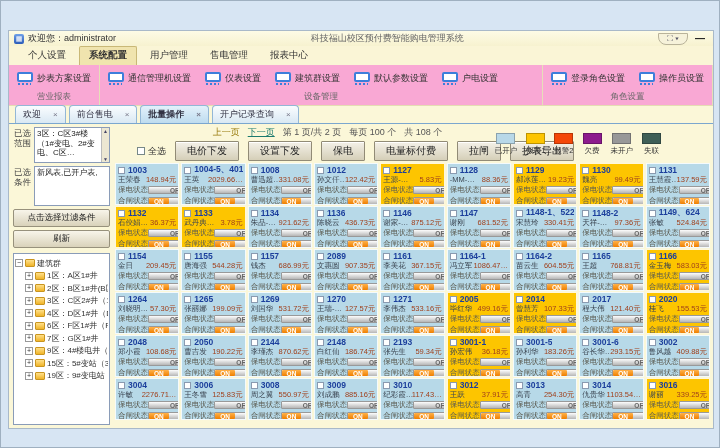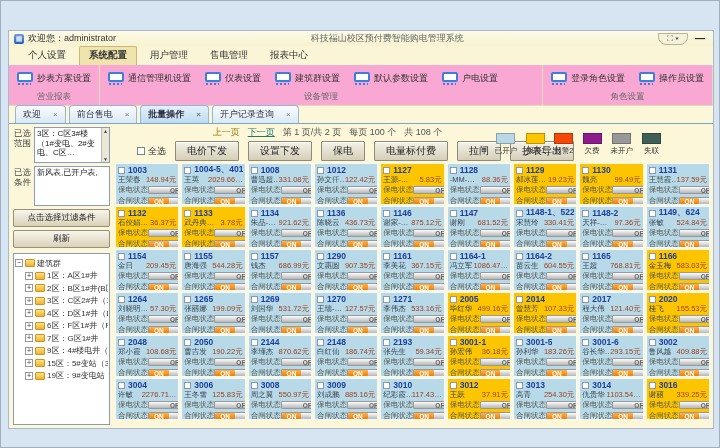--- a/index.html
+++ b/index.html
@@ -807,21 +807,21 @@
     <div class="card-row">
       <span class="lbl switch">合闸状态</span>
       <span class="toggle">
                   <span class="t-on">ON</span>
                 </span>
     </div>
   </div>
             <div class="card">
     <div class="card-head">
       <span class="cb"></span>
-      <span class="room">1290</span>
+      <span class="room">2089</span>
     </div>
     <div class="card-info">
       <span class="nm">文惠圆</span>
       <span class="amt">907.35元</span>
     </div>
     <div class="card-row">
       <span class="lbl supply">保电状态</span>
       <span class="toggle">
                   <span class="t-off">OFF</span>
                 </span>

